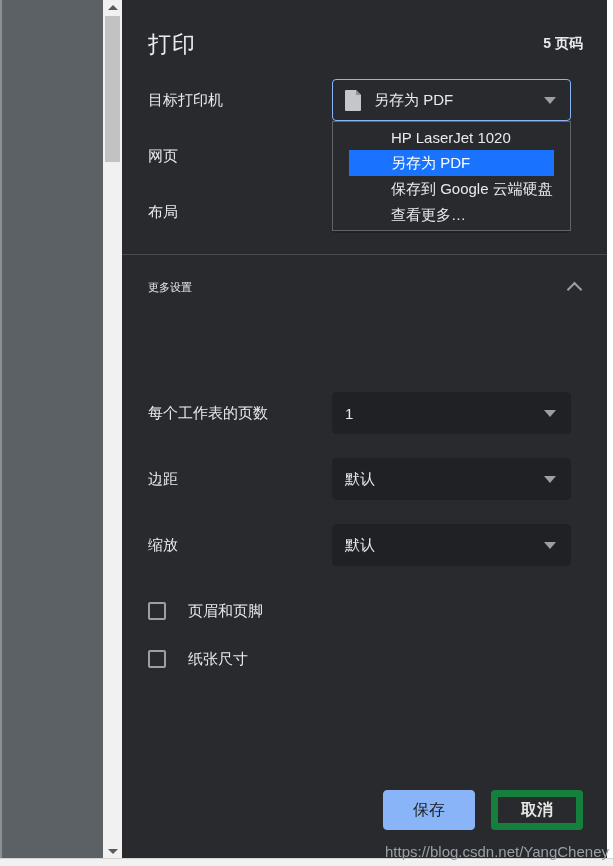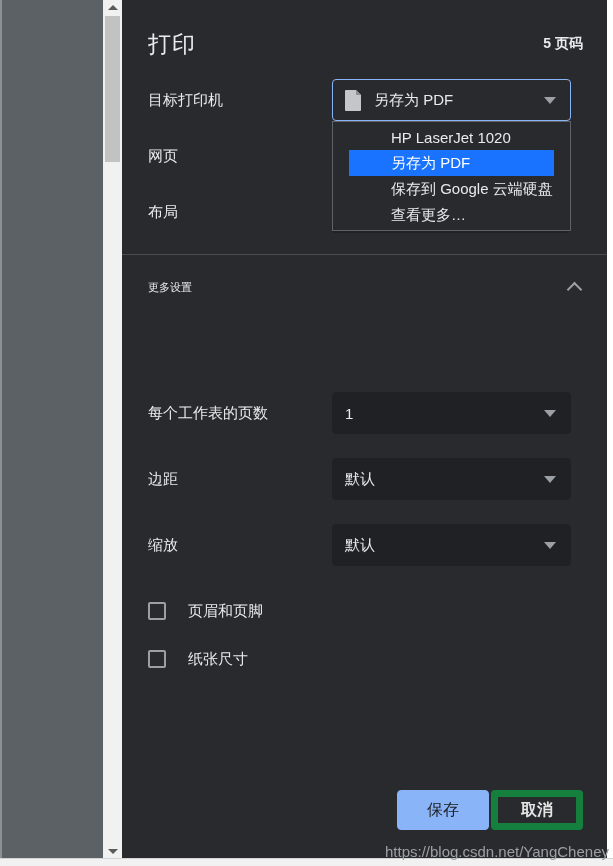--- a/index.html
+++ b/index.html
@@ -249,21 +249,21 @@
   
   .footer {
     position: absolute;
     left: 0; bottom: 28px;
     width: 485px;
     display: flex;
     justify-content: flex-end;
     align-items: center;
     padding-right: 24px;
     box-sizing: border-box;
-    gap: 2px;
+    gap: 16px;
   }
   .btn {
     box-sizing: border-box;
     height: 40px;
     min-width: 92px;
     border-radius: 4px;
     font-size: 16px;
     display: flex;
     align-items: center;
     justify-content: center;

